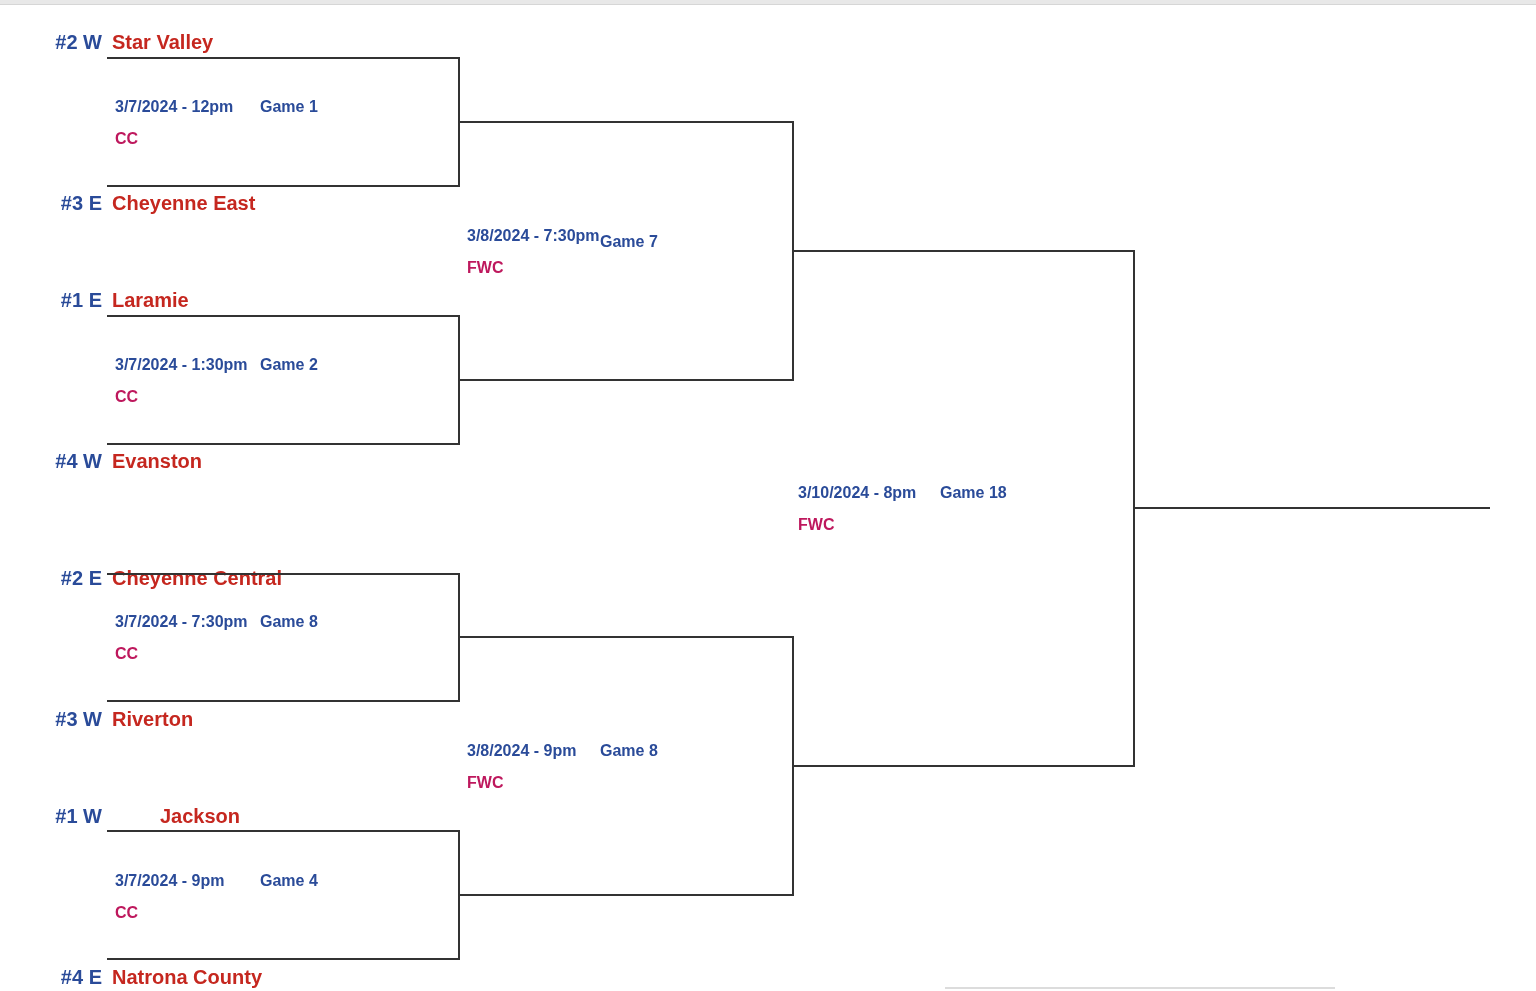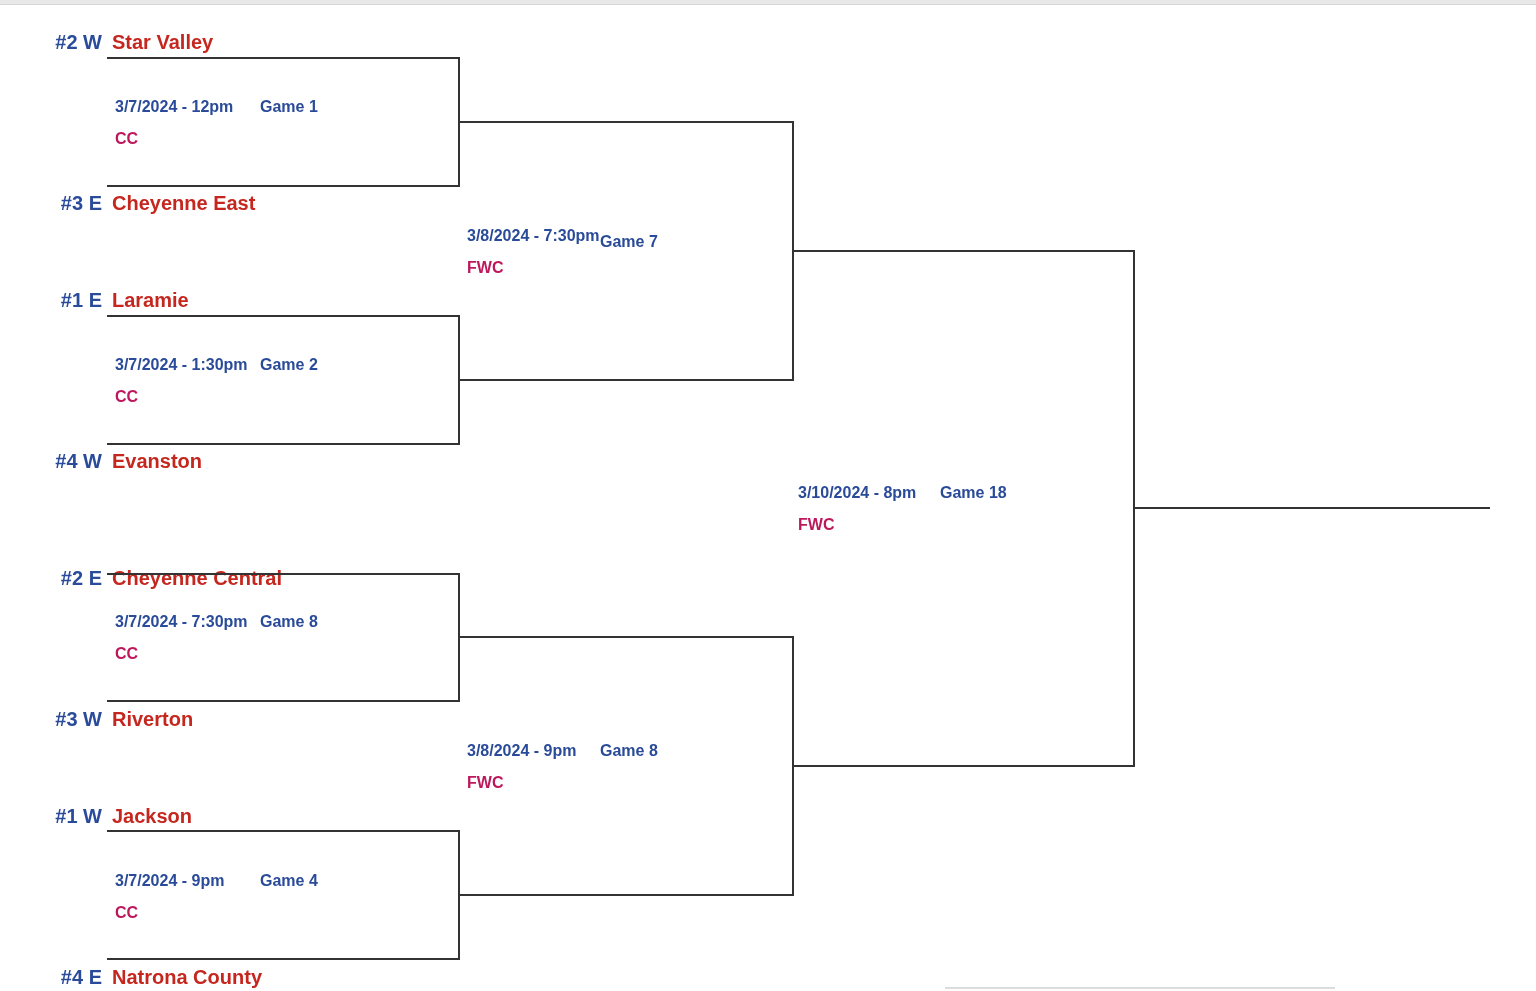--- a/index.html
+++ b/index.html
@@ -94,21 +94,21 @@
     <span class="team">Evanston</span>
   </div>
   <div class="row" style="left:30px; top:567px;">
     <span class="seed">#2 E</span>
     <span class="team">Cheyenne Central</span>
   </div>
   <div class="row" style="left:30px; top:708px;">
     <span class="seed">#3 W</span>
     <span class="team">Riverton</span>
   </div>
-  <div class="row" style="left:30px; top:805px;">
+  <div class="row" style="left:30px; top:805px;gap:48px;">
     <span class="seed">#1 W</span>
     <span class="team">Jackson</span>
   </div>
   <div class="row" style="left:30px; top:966px;">
     <span class="seed">#4 E</span>
     <span class="team">Natrona County</span>
   </div>
 
   <span class="gdate" style="left:115px; top:96px;">3/7/2024 - 12pm</span>
   <span class="glabel" style="left:260px; top:96px; width:196px;">Game 1</span>

